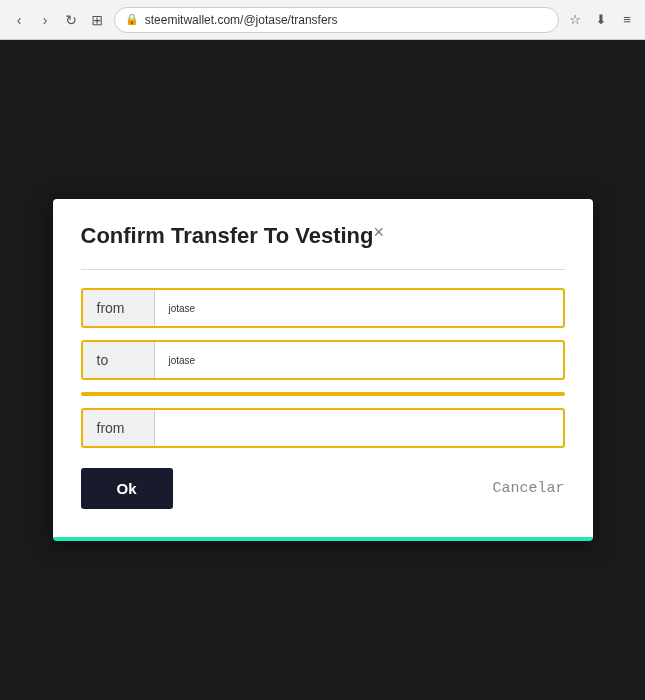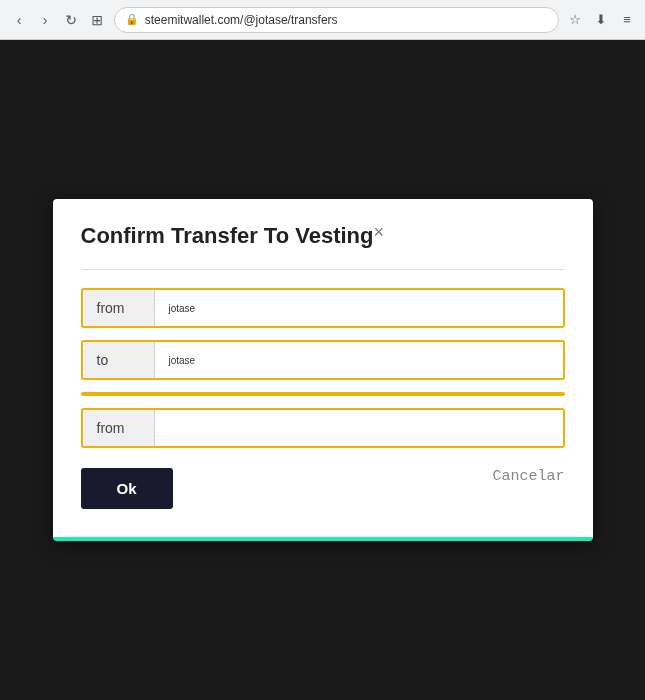--- a/index.html
+++ b/index.html
@@ -164,21 +164,21 @@
       flex: 1;
     }
 
     .field-value.empty {
       color: #ccc;
     }
 
     
     .dialog-footer {
       display: flex;
-      align-items: flex-start;
+      align-items: center;
       justify-content: space-between;
       margin-top: 20px;
     }
 
     .ok-btn {
       background: #1a1a2e;
       color: #fff;
       border: none;
       border-radius: 3px;
       padding: 12px 36px;

